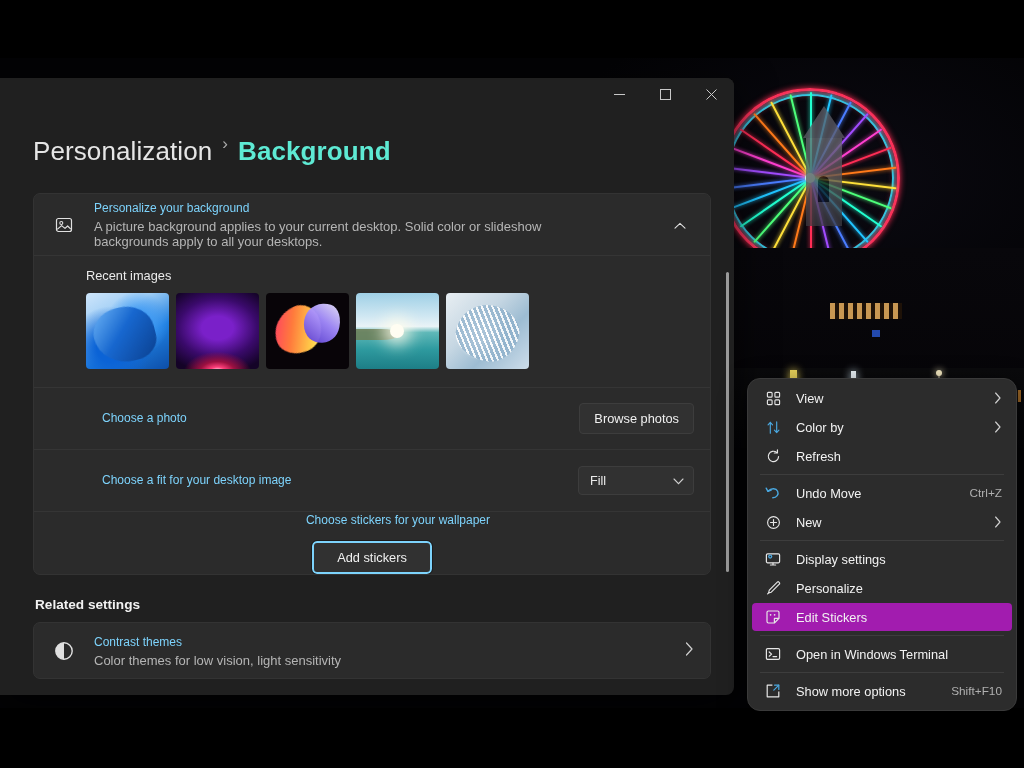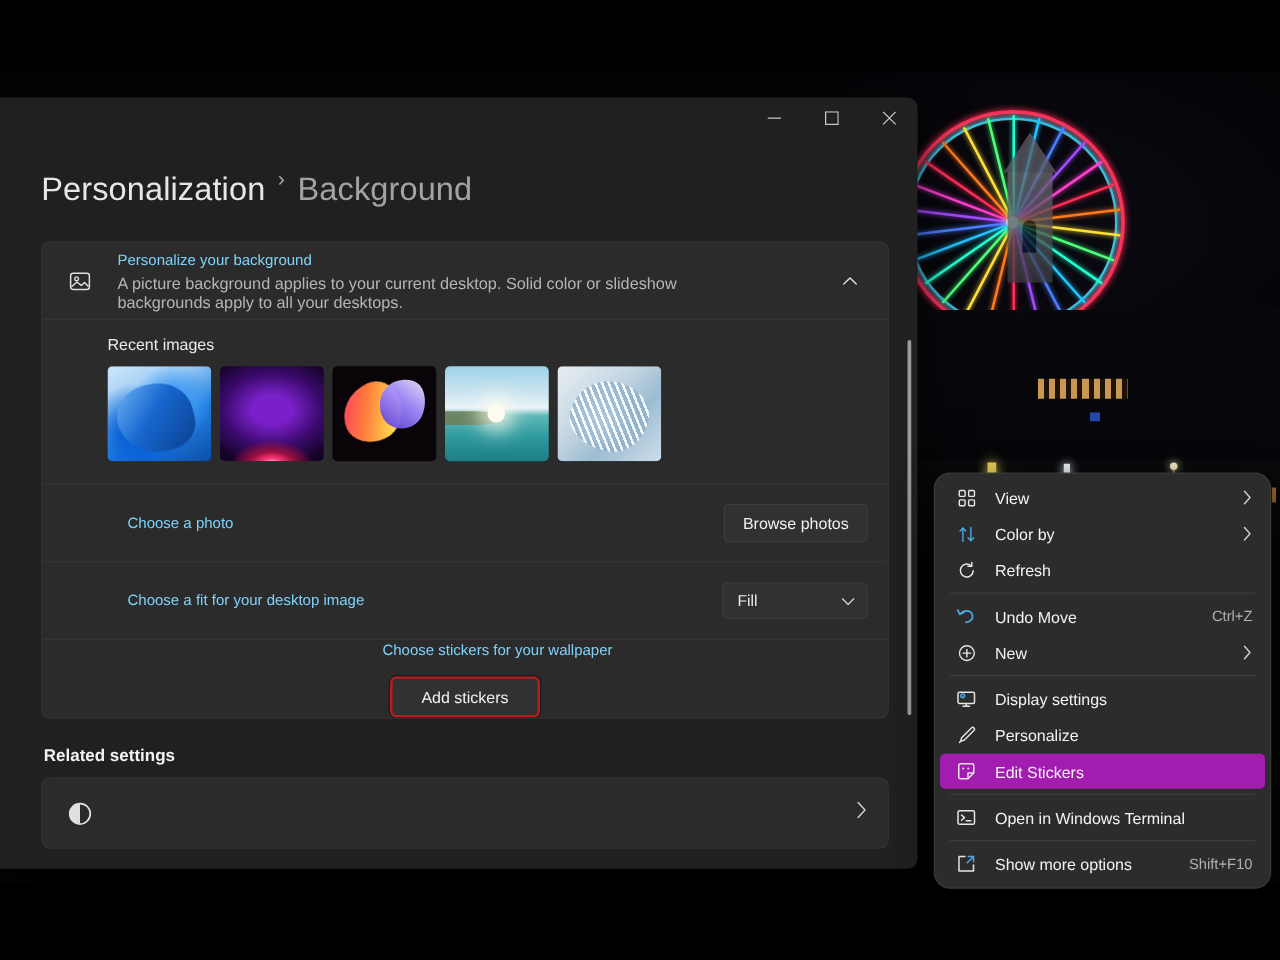--- a/index.html
+++ b/index.html
@@ -177,21 +177,21 @@
     color: #e6e6e6;
     margin: 22px 0 26px 0;
     letter-spacing: .1px;
     display: flex;
     align-items: flex-start;
     gap: 10px;
   }
   h1.breadcrumb .crumb-sep {
     font-size: 17px; color: #a9a9a9; position: relative; top: -2px;
   }
-  h1.breadcrumb .crumb-current { font-weight: 400; color: #a3a3a3; }
+  h1.breadcrumb .crumb-current { font-weight: 700; color: #5eead4; }
 
   
   .card-group {
     background: #2b2b2b;
     border: 1px solid #333333;
     border-radius: 7px;
     overflow: hidden;
     width: 678px;
   }
   .row {
@@ -341,21 +341,21 @@
     height: 31px;
     padding: 0 14px;
     color: #f0f0f0;
     font-size: 12.8px;
     font-family: "Liberation Sans", sans-serif;
     cursor: default;
     display: inline-flex; align-items: center; justify-content: center;
     min-width: 112px;
   }
   .btn.focused {
-    border: 2px solid #b91c1c;
+    border: 2px solid #7dd3fc;
     outline: 1px solid #1b1b1b;
     background: #313131;
     border-radius: 5px;
     height: 33px;
     min-width: 120px;
   }
 
   
   .related-heading {
     font-size: 13.6px;
@@ -582,20 +582,24 @@
 
       <div class="related-heading">Related settings</div>
 
       <div class="single-card">
         <div class="row-icon">
           <svg width="22" height="22" viewBox="0 0 22 22">
             <circle cx="11" cy="11" r="8.2" fill="none" stroke="currentColor" stroke-width="1.4"></circle>
             <path d="M11 2.8 A8.2 8.2 0 0 0 11 19.2 Z" fill="currentColor"></path>
           </svg>
         </div>
+        <div class="row-text">
+          <div class="row-title">Contrast themes</div>
+          <div class="row-sub">Color themes for low vision, light sensitivity</div>
+        </div>
         <div class="chev-right">
           <svg width="9" height="14" viewBox="0 0 9 14" fill="none">
             <path d="M1.5 1 L7 7 L1.5 13" stroke="currentColor" stroke-width="1.2" stroke-linecap="round" stroke-linejoin="round"></path>
           </svg>
         </div>
       </div>
 
     </div>
 
     <div class="scroll-track">

